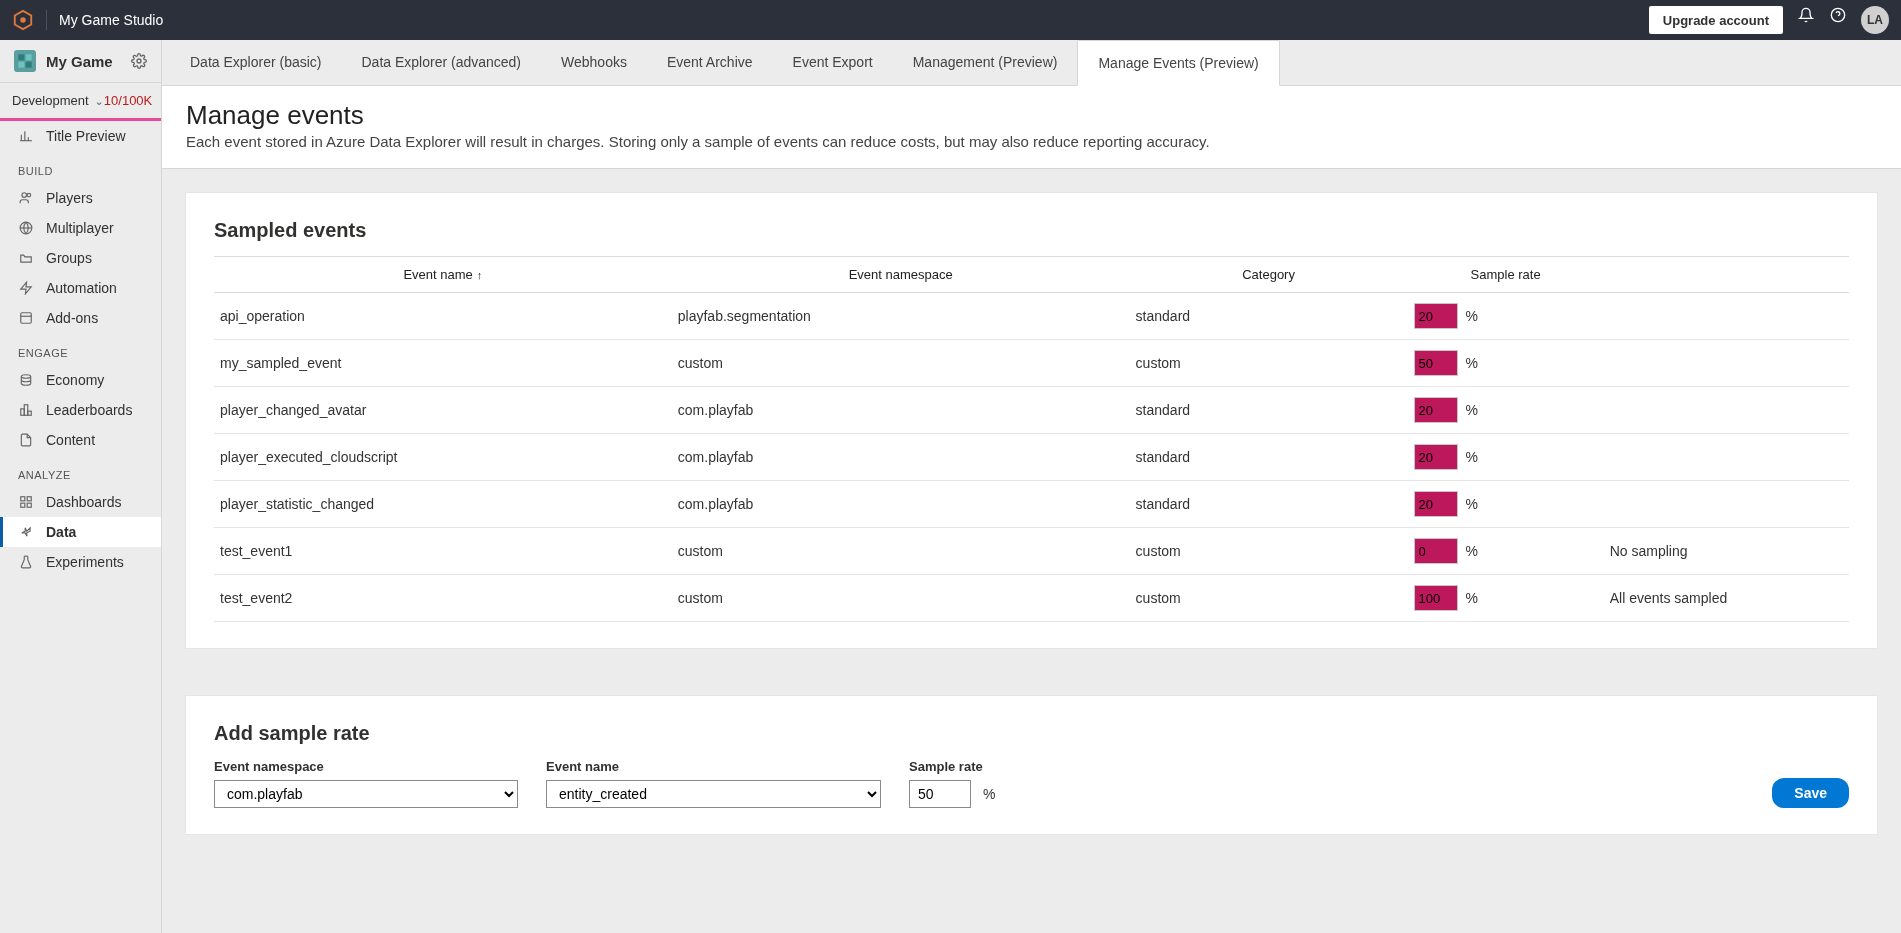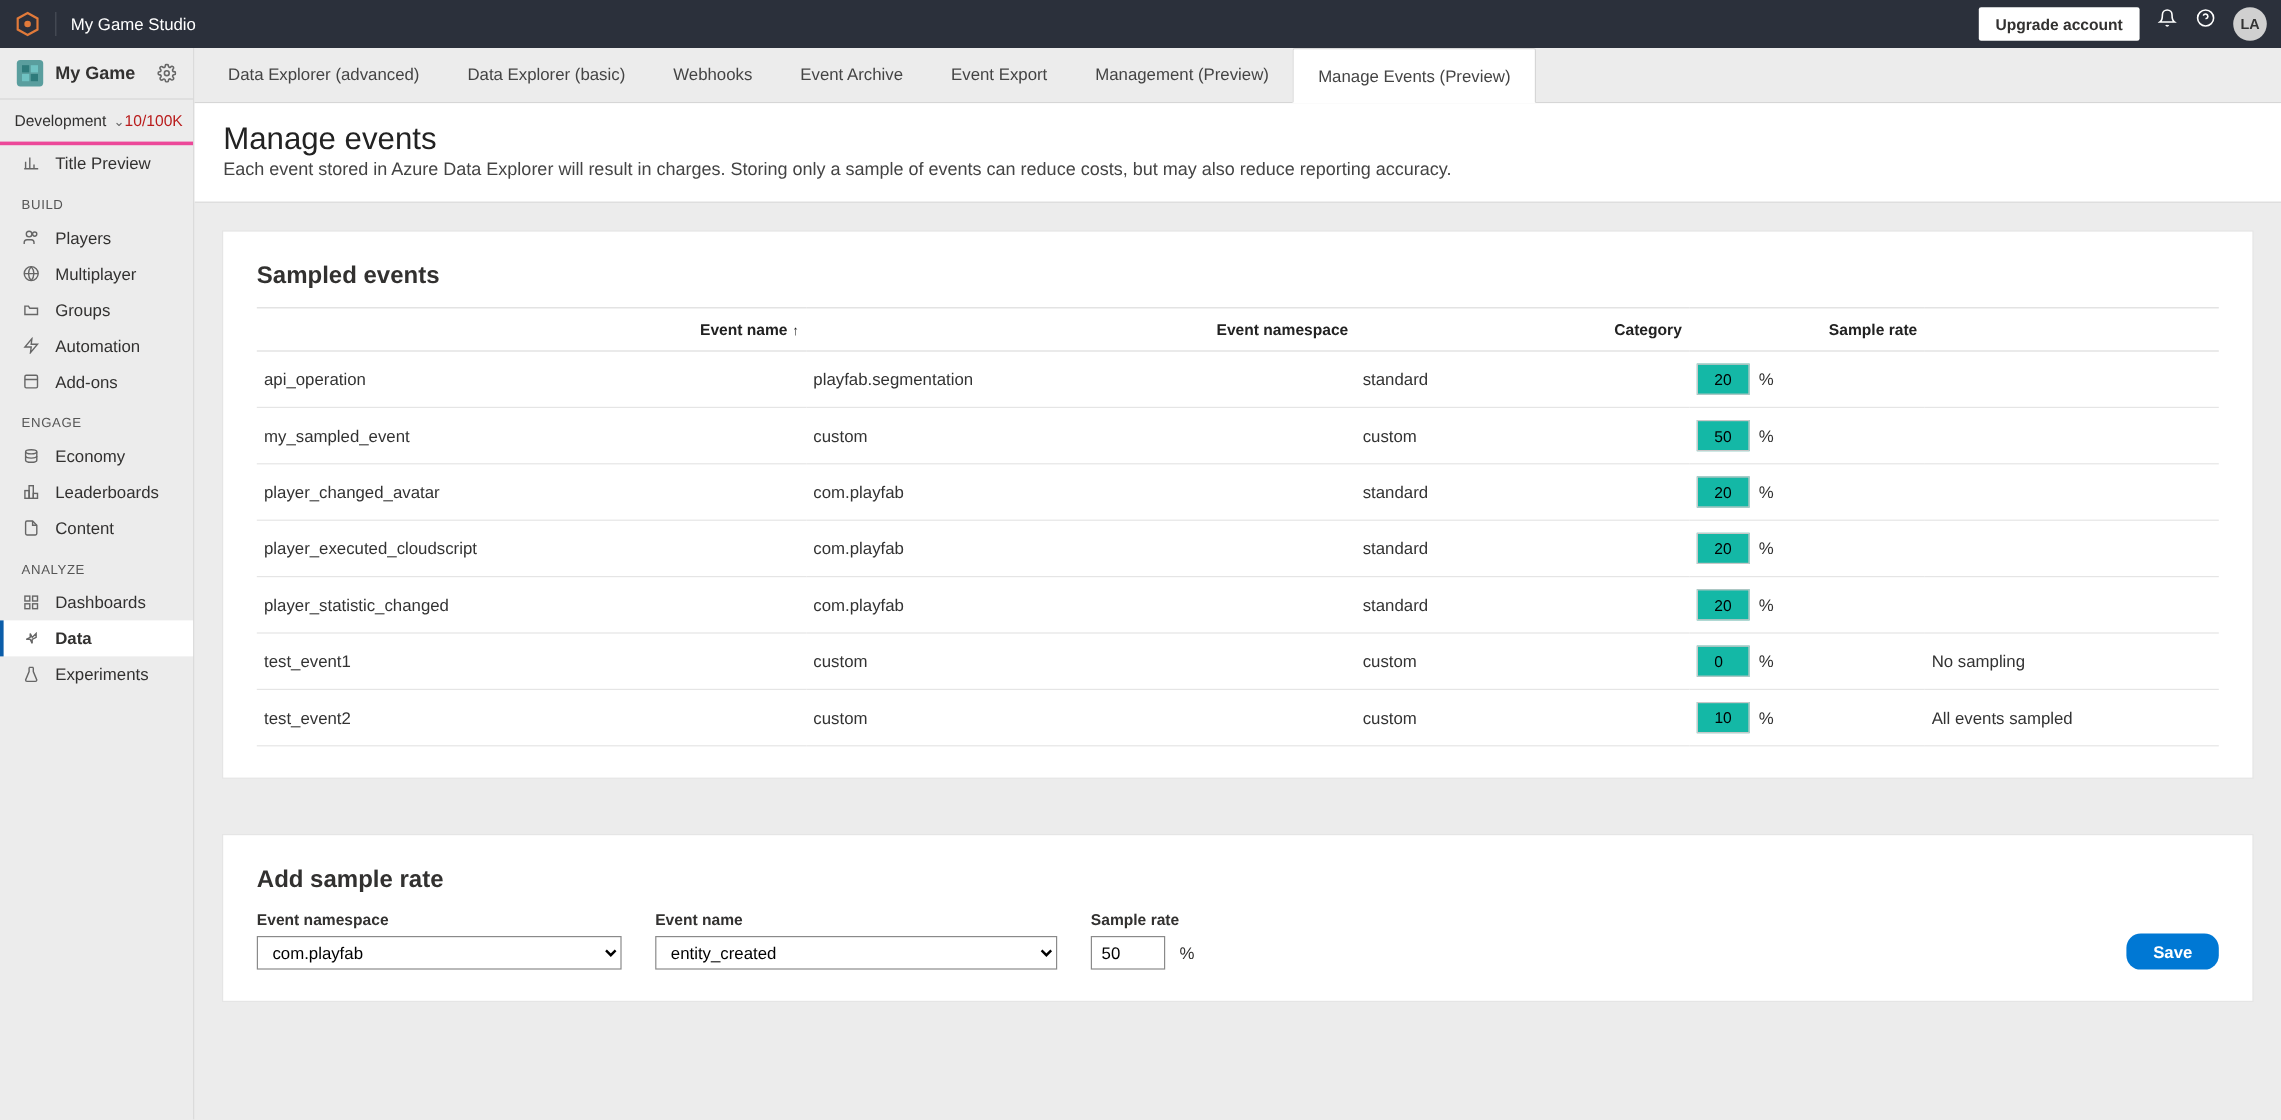--- a/index.html
+++ b/index.html
@@ -46,25 +46,25 @@
 .page-head { background: #fff; padding: 14px 24px 18px; border-bottom: 1px solid #d6d6d6;}
 .page-title { font-size: 26px; font-weight: 400; color: #222; margin-bottom: 2px; }
 .page-sub { font-size: 15px; color: #444; }
 
 
 .card { background: #fff; margin: 24px; padding: 26px 28px; box-shadow: 0 0 0 1px #e5e5e5; }
 .card h2 { font-size: 20px; font-weight: 600; margin-bottom: 14px; }
 
 
 table.events { width: 100%; border-collapse: collapse; table-layout: fixed;}
-table.events th { text-align: right; font-size: 13px; font-weight: 700; padding: 10px 6px; border-bottom: 1px solid #dcdcdc; border-top: 1px solid #dcdcdc; color: #222; }
+table.events th { text-align: center; font-size: 13px; font-weight: 400; padding: 10px 6px; border-bottom: 1px solid #dcdcdc; border-top: 1px solid #dcdcdc; color: #222; }
 table.events th .sort { font-size: 11px; margin-left: 4px;}
 table.events td { padding: 10px 6px; border-bottom: 1px solid #e5e5e5; font-size: 14px; color: #333; vertical-align: middle;}
 .rate-cell { display: flex; align-items: center; gap: 8px; }
-.rate-input { width: 44px; height: 26px; border: 1px solid #c8c8c8; padding: 2px 14px; font-size: 13px; background:#14b8a6;}
+.rate-input { width: 44px; height: 26px; border: 1px solid #c8c8c8; padding: 2px 4px; font-size: 13px; background:#be185d;}
 .note { font-size: 12px; color: #777; }
 
 
 .form-row { display: flex; gap: 28px; align-items: flex-end; flex-wrap: wrap; }
 .form-field label { display: block; font-size: 13px; font-weight: 600; margin-bottom: 6px; }
 .form-field select, .form-field input[type=text] { height: 28px; border: 1px solid #8a8a8a; padding: 2px 8px; font-size: 14px; background:#fff;}
 #ns-select { width: 304px; }
 #name-select { width: 335px; }
 #rate-input { width: 62px; }
 .pct { margin-left: 8px; font-size: 14px; }
@@ -247,22 +247,22 @@
             <path d="M9 2v6L4 20a2 2 0 002 2h12a2 2 0 002-2L15 8V2"></path>
             <line x1="9" y1="2" x2="15" y2="2"></line>
           </svg>
         </span>
         <span>Experiments</span>
       </div>
   </div>
 
   <div class="content">
     <div class="tabs" id="tab-bar">
+        <div class="tab">Data Explorer (basic)</div>
         <div class="tab">Data Explorer (advanced)</div>
-        <div class="tab">Data Explorer (basic)</div>
         <div class="tab">Webhooks</div>
         <div class="tab">Event Archive</div>
         <div class="tab">Event Export</div>
         <div class="tab">Management (Preview)</div>
         <div class="tab active">Manage Events (Preview)</div>
       </div>
 
     <div class="page-head">
       <div class="page-title">Manage events</div>
       <div class="page-sub">Each event stored in Azure Data Explorer will result in charges. Storing only a sample of events can reduce costs, but may also reduce reporting accuracy.</div>

